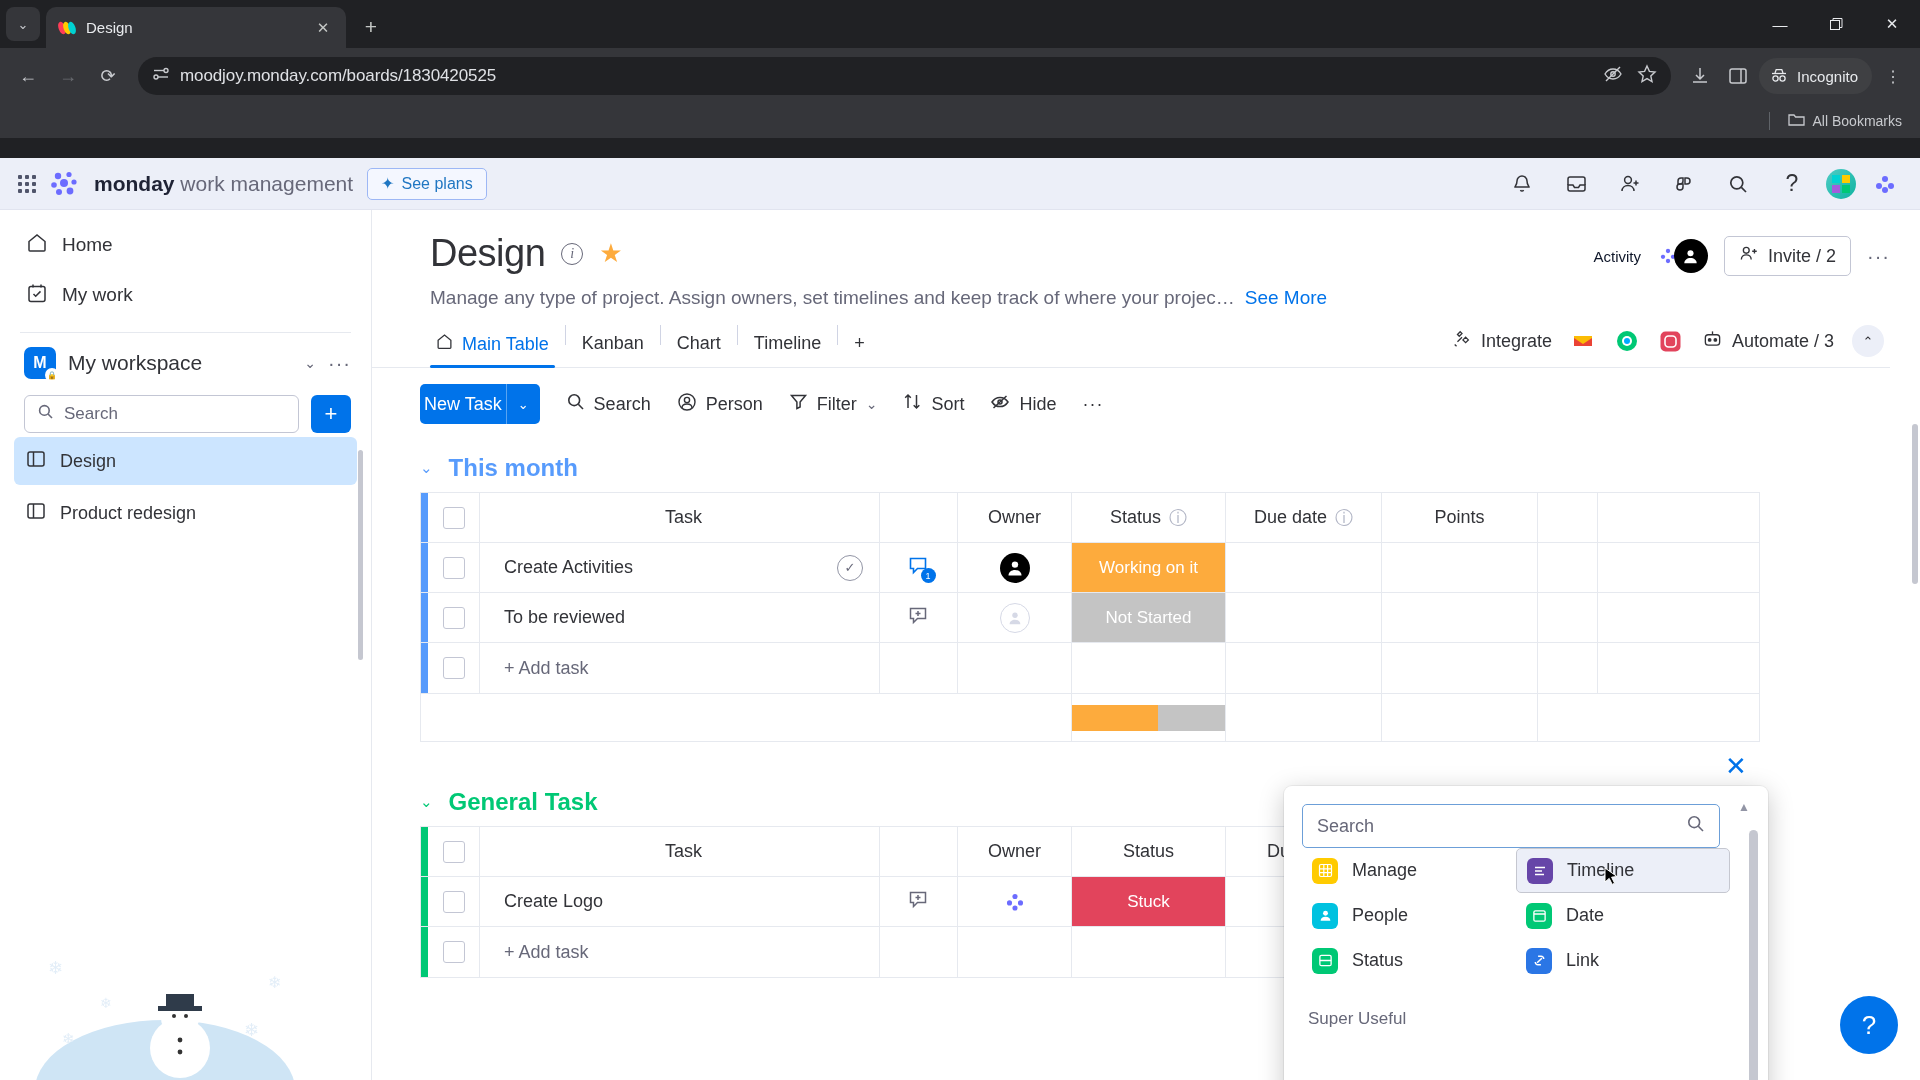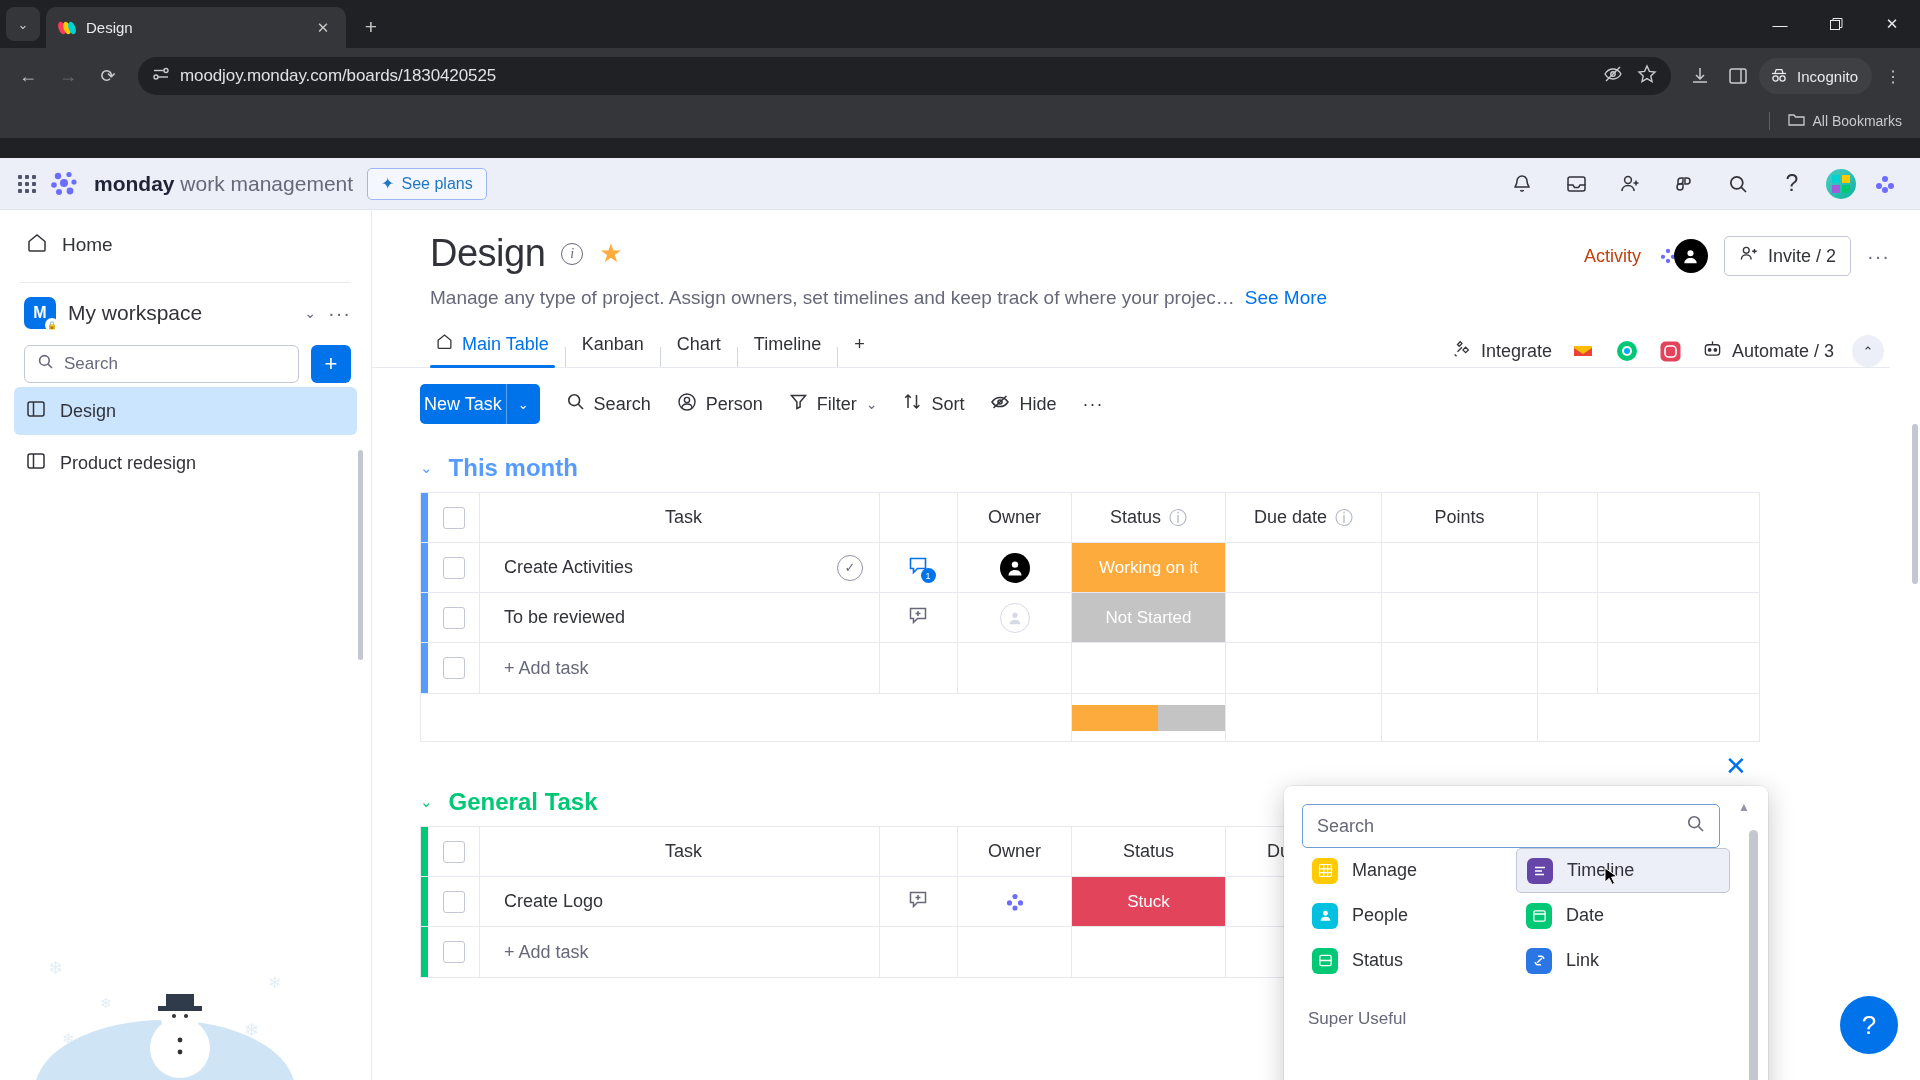--- a/index.html
+++ b/index.html
@@ -105,25 +105,25 @@
   
   .board { flex:1; background:#fff; position:relative; overflow:hidden; }
   .board-head { padding: 22px 0 0 58px; }
   .board-title-row { display:flex; align-items:center; gap:16px;}
   .board-title { font-size:38px; color:#323338; font-weight:400; letter-spacing:-0.5px;}
   .i-circle { width:22px;height:22px;border:1.6px solid #676879;border-radius:50%;color:#676879;font-size:14px;display:flex;align-items:center;justify-content:center;font-style:italic;font-family:"Liberation Serif",serif;}
   .star { color:#fdab3d; font-size:26px; }
   .board-sub { margin-top:12px; font-size:19px; color:#676879; display:flex; align-items:center; gap:10px;}
   .see-more { color:#0073ea; }
   .hdr-right { position:absolute; right:30px; top:26px; display:flex; align-items:center; gap:16px;}
-  .activity-lbl { font-size:18px; color:#c2410c;}
+  .activity-lbl { font-size:15px; color:#0f172a;}
   .act-ava { width:34px;height:34px;border-radius:50%;background:#000;display:flex;align-items:center;justify-content:center;color:#fff;}
   .invite-btn { height:40px;border:1px solid #c3c6d4;border-radius:5px;display:flex;align-items:center;gap:9px;padding:0 14px;font-size:18px;color:#323338;}
 
-  .tabs-row { display:flex; align-items:flex-end; padding: 16px 0 0 48px; gap:0px; border-bottom:1px solid #e6e9ef; margin-right:30px;}
+  .tabs-row { display:flex; align-items:flex-start; padding: 16px 0 0 48px; gap:0px; border-bottom:1px solid #e6e9ef; margin-right:30px;}
   .vtab { padding: 8px 16px 12px 16px; font-size:18px; color:#323338; display:flex;align-items:center;gap:9px; position:relative;}
   .vtab.active { color:#0073ea; }
   .vtab.active::after { content:""; position:absolute; left:10px; right:10px; bottom:-1px; height:3px; background:#0073ea; border-radius:2px;}
   .vdiv { width:1px; height:20px; background:#d0d4e4;}
   .tabs-right { margin-left:auto; display:flex; align-items:center; gap:18px; padding-right:6px;}
   .integrate { display:flex; align-items:center; gap:9px; font-size:18px; color:#323338;}
   .app-dot { width:26px;height:26px;border-radius:50%;display:flex;align-items:center;justify-content:center;font-size:12px;color:#fff;}
   .automate { display:flex; align-items:center; gap:9px; font-size:18px; color:#323338;}
   .collapse-btn { width:32px;height:32px;border-radius:50%;background:#eceff8;display:flex;align-items:center;justify-content:center;color:#323338;font-size:13px;}
 
@@ -390,20 +390,30 @@
 
       <div class="sidebar">
         <div class="side-item">
           <span>
             <svg width="22" height="22" viewBox="0 0 22 22" fill="none" stroke="#323338" stroke-width="1.5">
               <path d="M3 9.5L11 3l8 6.5V18a1 1 0 01-1 1H4a1 1 0 01-1-1z"></path>
             </svg>
           </span>
           <span>Home</span>
         </div>
+        <div class="side-item">
+          <span>
+            <svg width="22" height="22" viewBox="0 0 22 22" fill="none" stroke="#323338" stroke-width="1.5">
+              <rect x="3" y="4.5" width="16" height="15" rx="2"></rect>
+                <path d="M7 2.5v3M15 2.5v3"></path>
+                <path d="M7.5 12l2.2 2.2 4.8-4.8"></path>
+            </svg>
+          </span>
+          <span>My work</span>
+        </div>
 
         <div class="side-sep"></div>
 
         <div class="ws-row">
           <div class="ws-badge">
             <span>M</span>
             <span class="lock">🔒</span>
           </div>
           <span class="ws-name">My workspace</span>
           <span class="chev">⌄</span>

